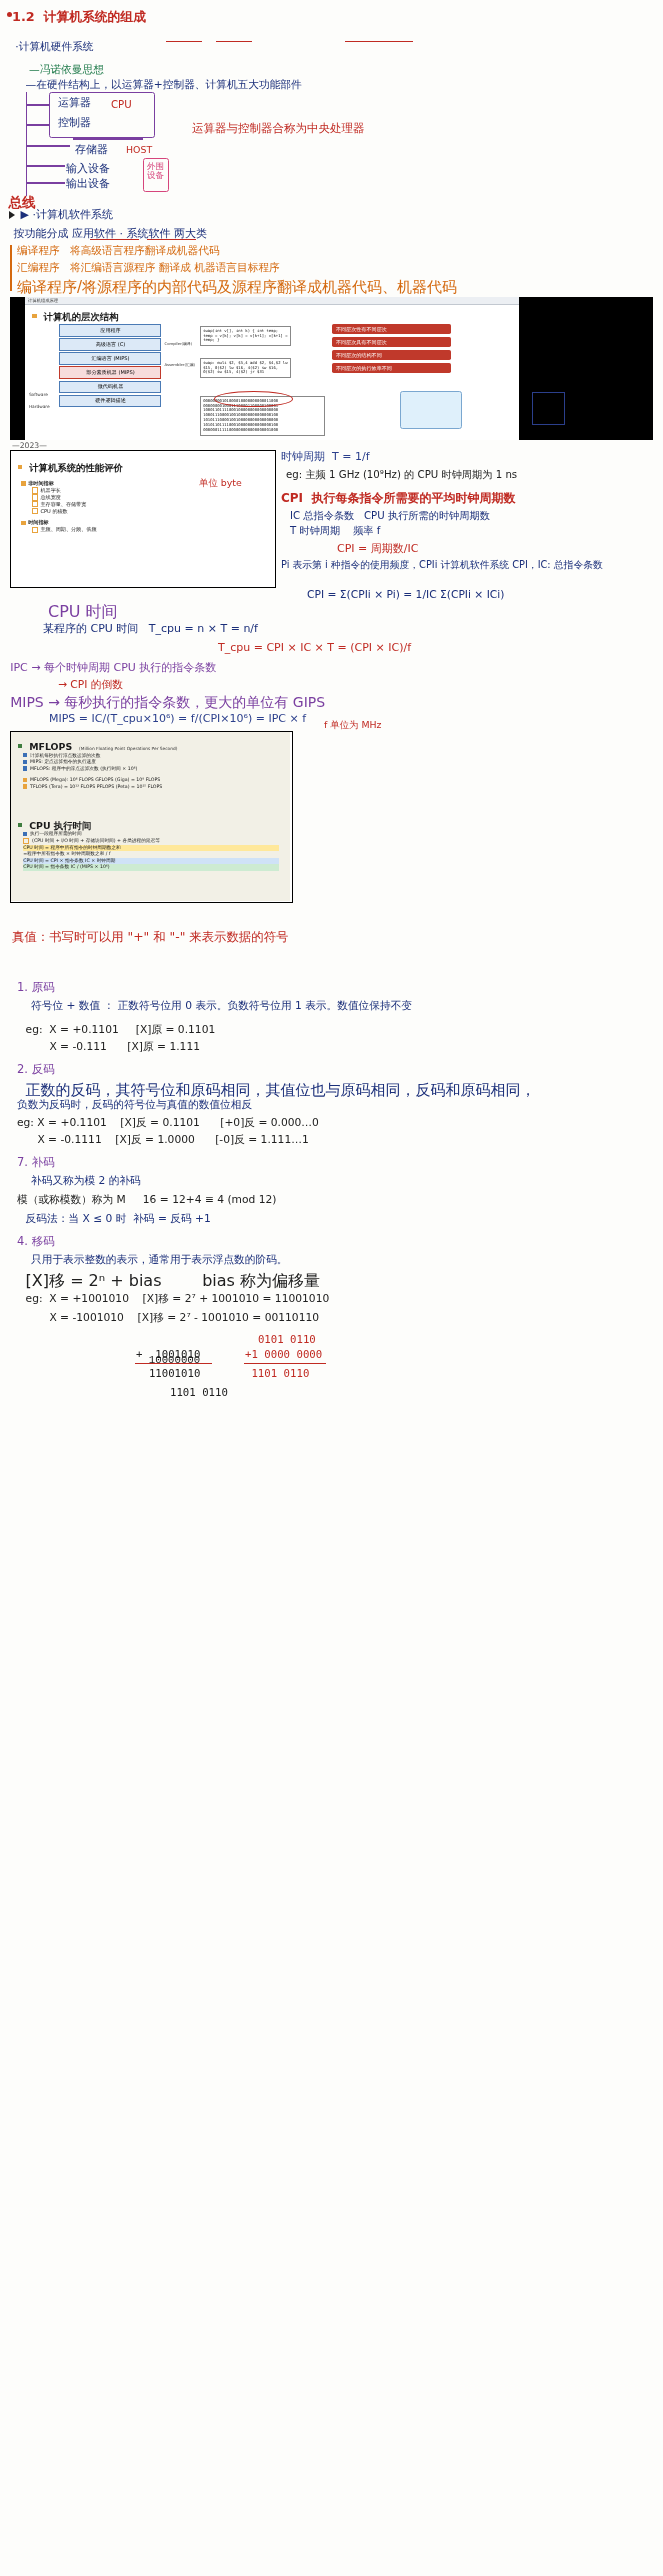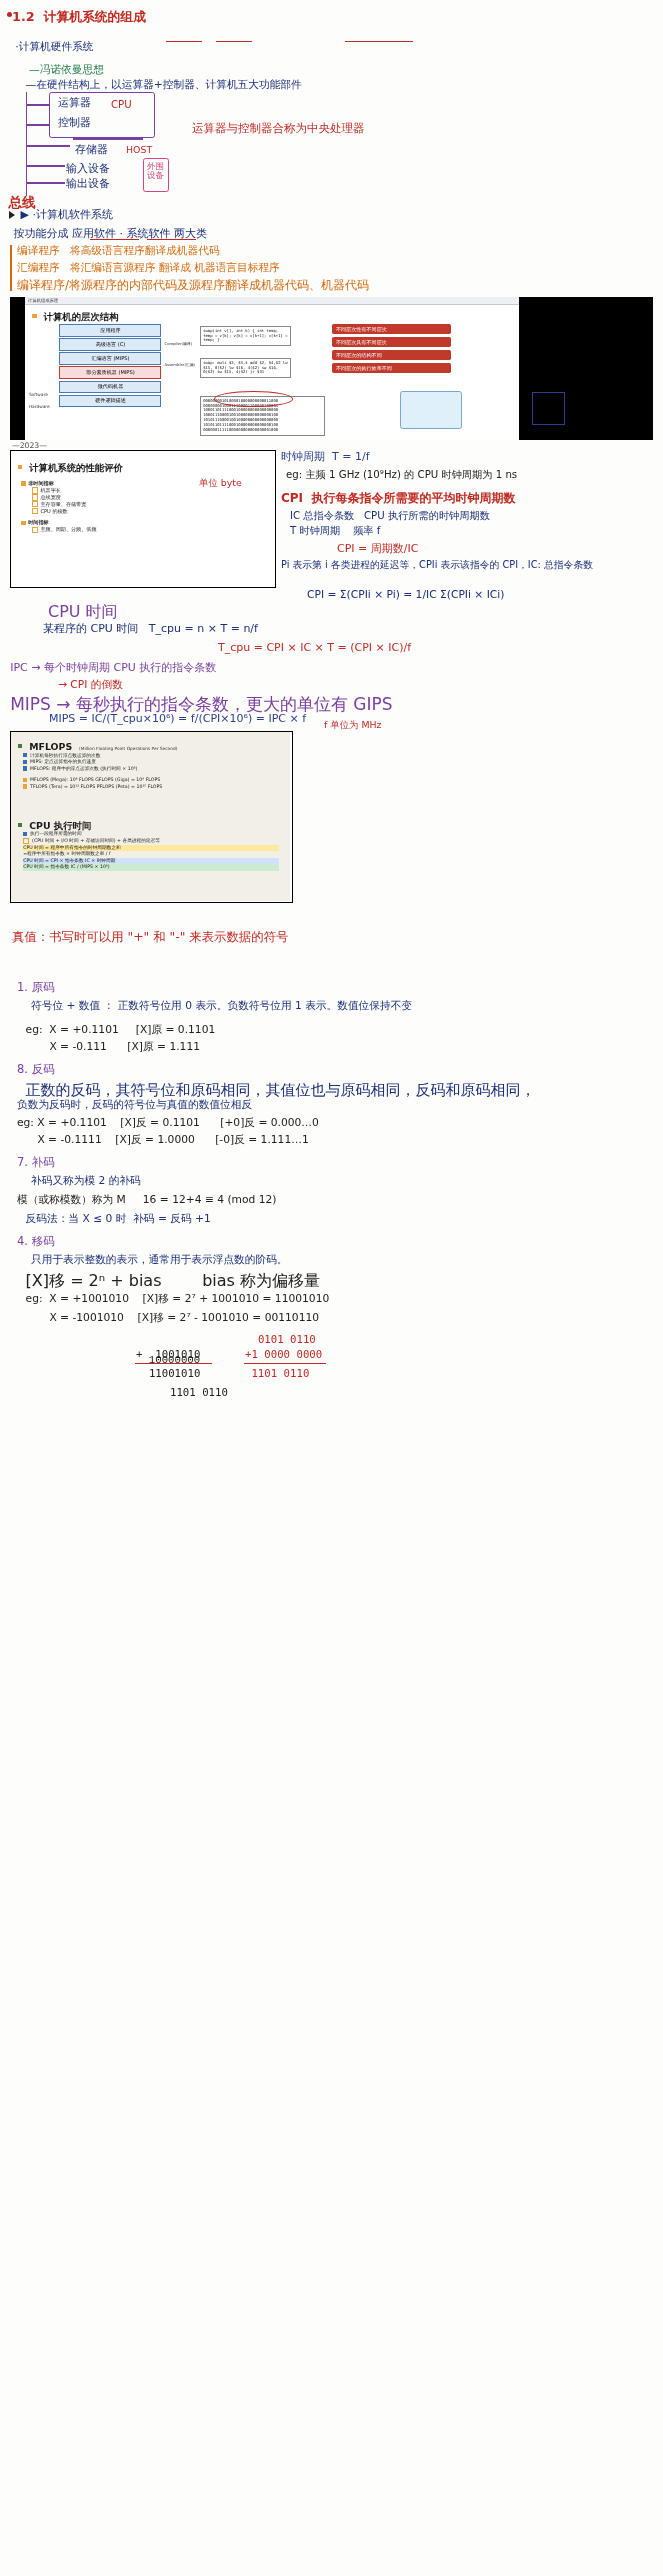--- a/index.html
+++ b/index.html
@@ -85,21 +85,21 @@
 
   <div class="t hw red" style="left:8.5px;top:194px;font-size:13.6px;font-weight:bold;">总线</div>
   <div class="t" style="left:8.5px;top:211px;width:0;height:0;border-left:6px solid #202020;border-top:4.3px solid transparent;border-bottom:4.3px solid transparent;"></div>
   <div class="t hw dkblue" style="left:20.5px;top:208px;font-size:11px;">▶ ·计算机软件系统</div>
   <div class="t hw dkblue" style="left:13.6px;top:227px;font-size:11px;">按功能分成 应用软件 · 系统软件 两大类</div>
   <div class="t u-red" style="left:90px;top:239px;width:49px;height:0;"></div>
   <div class="t u-red" style="left:147px;top:239px;width:49px;height:0;"></div>
 
   <div class="t hw orange" style="left:17px;top:244px;font-size:10.7px;">编译程序   将高级语言程序翻译成机器代码</div>
   <div class="t hw orange" style="left:17px;top:261px;font-size:10.7px;">汇编程序   将汇编语言源程序 翻译成 机器语言目标程序</div>
-  <div class="t hw orange" style="left:17px;top:278px;font-size:12px;">编译程序/将源程序的内部代码及源程序翻译成机器代码、机器代码</div>
+  <div class="t hw orange" style="left:17px;top:278px;font-size:15px;">编译程序/将源程序的内部代码及源程序翻译成机器代码、机器代码</div>
   <div class="t" style="left:10.2px;top:245px;width:1.7px;height:46px;background:#d4690f;"></div>
 
   <div class="shot" style="left:10.2px;top:297px;width:643px;height:143px;">
     <div class="slide" style="left:15.3px;top:0;width:494px;height:143px;">
       <div class="winbar">计算机组成原理</div>
       <div style="position:absolute;left:6.8px;top:10.2px;">
         <span class="bullet-sq"></span>
         <span class="slide-title">计算机的层次结构</span>
       </div>
 
@@ -170,30 +170,30 @@
       </div>
     </div>
   </div>
 
   <div class="t hw blue" style="left:281px;top:450px;font-size:11px;">时钟周期  T = 1/f</div>
   <div class="t hw black" style="left:286px;top:469px;font-size:10.2px;">eg: 主频 1 GHz (10⁹Hz) 的 CPU 时钟周期为 1 ns</div>
   <div class="t hw red" style="left:281px;top:491px;font-size:12px;font-weight:bold;">CPI  执行每条指令所需要的平均时钟周期数</div>
   <div class="t hw dkblue" style="left:290px;top:510px;font-size:10.2px;">IC 总指令条数   CPU 执行所需的时钟周期数</div>
   <div class="t hw dkblue" style="left:290px;top:525px;font-size:10.2px;">T 时钟周期    频率 f</div>
   <div class="t hw red" style="left:337px;top:542px;font-size:11px;">CPI = 周期数/IC</div>
-  <div class="t hw dkblue" style="left:281px;top:559px;font-size:9.8px;width:366px;">Pi 表示第 i 各类进程的延迟等，CPIi 表示该指令的 CPI，IC: 总指令条数</div>
+  <div class="t hw dkblue" style="left:281px;top:559px;font-size:9.8px;width:366px;">Pi 表示第 i 种指令的使用频度，CPIi 计算机软件系统 CPI，IC: 总指令条数</div>
   <div class="t hw dkblue" style="left:307px;top:588px;font-size:10.7px;">CPI = Σ(CPIi × Pi) = 1/IC Σ(CPIi × ICi)</div>
   <div class="t hw red" style="left:199px;top:477px;font-size:9.4px;">单位 byte</div>
 
   <div class="t hw purple" style="left:24px;top:602px;font-size:16px;margin-left:24px;">CPU 时间</div>
   <div class="t hw dkblue" style="left:43px;top:622px;font-size:11px;">某程序的 CPU 时间   T_cpu = n × T = n/f</div>
   <div class="t hw red" style="left:218px;top:641px;font-size:11px;">T_cpu = CPI × IC × T = (CPI × IC)/f</div>
   <div class="t hw purple" style="left:10.2px;top:661px;font-size:11px;">IPC → 每个时钟周期 CPU 执行的指令条数</div>
   <div class="t hw red" style="left:58px;top:678px;font-size:10.7px;">→ CPI 的倒数</div>
-  <div class="t hw purple" style="left:10.2px;top:694px;font-size:17px;">MIPS → 每秒执行的指令条数，更大的单位有 GIPS</div>
+  <div class="t hw purple" style="left:10.2px;top:694px;font-size:14px;">MIPS → 每秒执行的指令条数，更大的单位有 GIPS</div>
   <div class="t hw blue" style="left:49px;top:712px;font-size:11px;">MIPS = IC/(T_cpu×10⁶) = f/(CPI×10⁶) = IPC × f</div>
   <div class="t hw red" style="left:324px;top:719px;font-size:9.4px;">f 单位为 MHz</div>
 
   <div class="shot" style="left:10.2px;top:731px;width:281px;height:170px;background:#fff;border:0.9px solid #000;">
     <div class="slide" style="left:0;top:0;width:279px;height:169px;background:#f2f0e6;">
       <div style="position:absolute;left:6.8px;top:5.1px;">
         <span class="bullet-sq g"></span>
         <span class="slide-title">MFLOPS</span>
         <span style="font-size:4.3px;color:#333;margin-left:2.6px;">(Million Floating Point Operations Per Second)</span>
       </div>
@@ -219,21 +219,21 @@
     </div>
   </div>
 
   <div class="t hw red" style="left:12px;top:929px;font-size:12.4px;width:639px;">真值：书写时可以用 "+" 和 "-" 来表示数据的符号</div>
 
   <div class="t hw purple" style="left:17px;top:980px;font-size:11.5px;">1. 原码</div>
   <div class="t hw dkblue" style="left:31px;top:999px;font-size:10.7px;">符号位 + 数值 ： 正数符号位用 0 表示。负数符号位用 1 表示。数值位保持不变</div>
   <div class="t hw black" style="left:25.6px;top:1023px;font-size:10.7px;">eg:  X = +0.1101     [X]原 = 0.1101</div>
   <div class="t hw black" style="left:25.6px;top:1040px;font-size:10.7px;">       X = -0.111      [X]原 = 1.111</div>
 
-  <div class="t hw purple" style="left:17px;top:1062px;font-size:11.5px;">8. 反码</div>
+  <div class="t hw purple" style="left:17px;top:1062px;font-size:11.5px;">2. 反码</div>
   <div class="t hw dkblue" style="left:25.6px;top:1081px;font-size:15px;width:631px;">正数的反码，其符号位和原码相同，其值位也与原码相同，反码和原码相同，</div>
   <div class="t hw dkblue" style="left:17px;top:1098px;font-size:10.7px;width:631px;">负数为反码时，反码的符号位与真值的数值位相反</div>
   <div class="t hw black" style="left:17px;top:1116px;font-size:10.7px;">eg: X = +0.1101    [X]反 = 0.1101      [+0]反 = 0.000…0</div>
   <div class="t hw black" style="left:17px;top:1133px;font-size:10.7px;">      X = -0.1111    [X]反 = 1.0000      [-0]反 = 1.111…1</div>
 
   <div class="t hw purple" style="left:17px;top:1155px;font-size:11.5px;">7. 补码</div>
   <div class="t hw dkblue" style="left:31px;top:1174px;font-size:10.7px;">补码又称为模 2 的补码</div>
   <div class="t hw black" style="left:17px;top:1193px;font-size:10.7px;">模（或称模数）称为 M     16 = 12+4 ≡ 4 (mod 12)</div>
   <div class="t hw dkblue" style="left:25.6px;top:1212px;font-size:10.7px;">反码法：当 X ≤ 0 时  补码 = 反码 +1</div>
 

